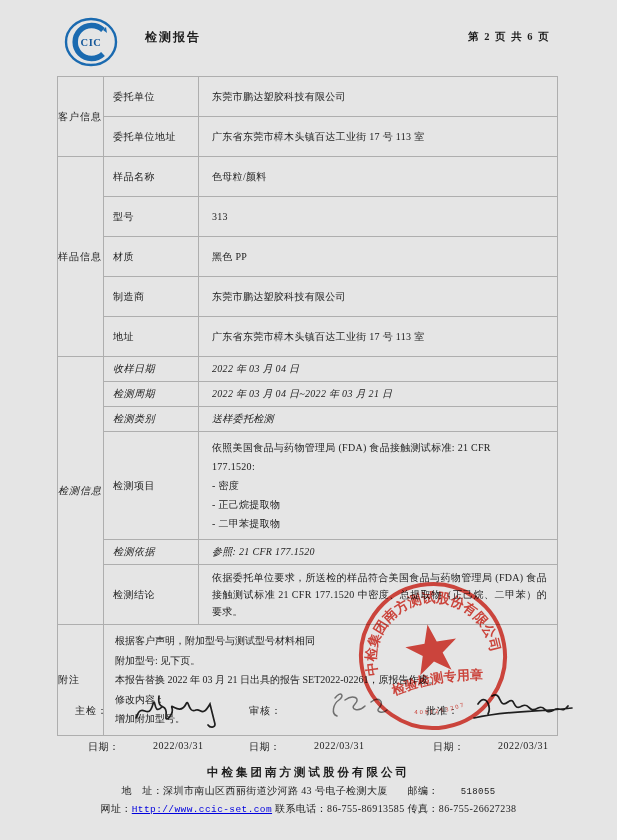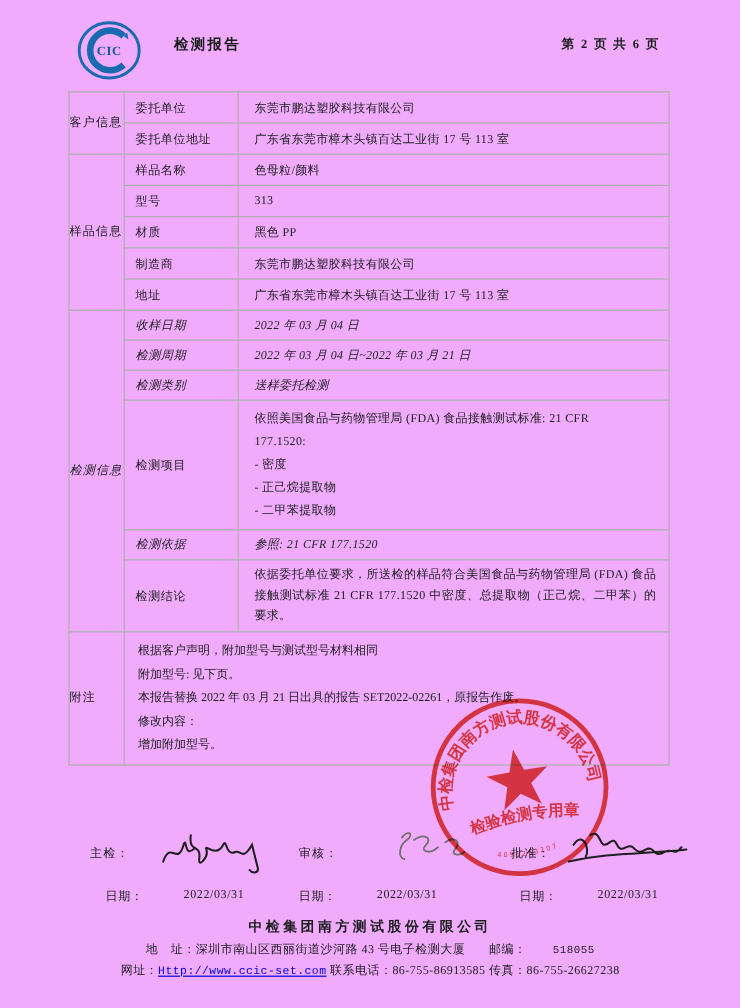--- a/index.html
+++ b/index.html
@@ -1,35 +1,35 @@
 <!DOCTYPE html>
 <html><head>
 <meta charset="utf-8">
 <style>
   * { margin:0; padding:0; box-sizing:border-box; }
   html,body { background:#888; }
   .page {
     position:relative; width:617px; height:840px; margin:0 auto;
-    background:#f0abfc; overflow:hidden;
+    background:#e5e5e5; overflow:hidden;
     font-family:"Liberation Serif","DejaVu Serif",serif;
     color:#1c1c1c; font-size:10px;
   }
   
   .hdr { position:absolute; top:0; left:0; right:0; height:76px; }
   .logo { position:absolute; left:62px; top:16px; }
   .hdr-title { position:absolute; left:145px; top:29px; font-size:12px; font-weight:bold; letter-spacing:2px; }
   .hdr-no { position:absolute; left:236px; top:30px; font-size:10.5px; font-weight:bold; }
   .hdr-page { position:absolute; left:468px; top:30px; font-size:10.5px; font-weight:bold; letter-spacing:1.5px; }
   
   table.rpt { position:absolute; left:57px; top:76px; width:501px; border-collapse:collapse; table-layout:fixed; }
   table.rpt td { border:1px solid #aeaeae; font-size:10px; vertical-align:middle; }
   td.sec { width:46px; line-height:26px; letter-spacing:1px; }
   td.lbl { width:95px; padding-left:9px; letter-spacing:0.5px; }
   td.val { padding-left:13px; padding-right:10px; letter-spacing:0.3px; }
-  tr.r33 td { height:26px; }
+  tr.r33 td { height:40px; }
   tr.r25 td { height:25px;font-style:italic; }
   .multiline { white-space:pre-line; line-height:19px; padding-top:6px; padding-bottom:6px; }
   .justify { text-align:justify; line-height:17px; padding-top:4px; padding-bottom:4px; }
   td.notes { padding:6px 10px 6px 11px; white-space:pre-line; line-height:19.5px; vertical-align:top; }
   
   .sigblock { position:absolute; left:70px; top:690px; width:501px; height:72px; font-size:10px; }
   .sigblock .lab { position:absolute; letter-spacing:1px; }
   .sigblock .dt  { position:absolute; letter-spacing:0.5px; }
   .sig { position:absolute; }
   

